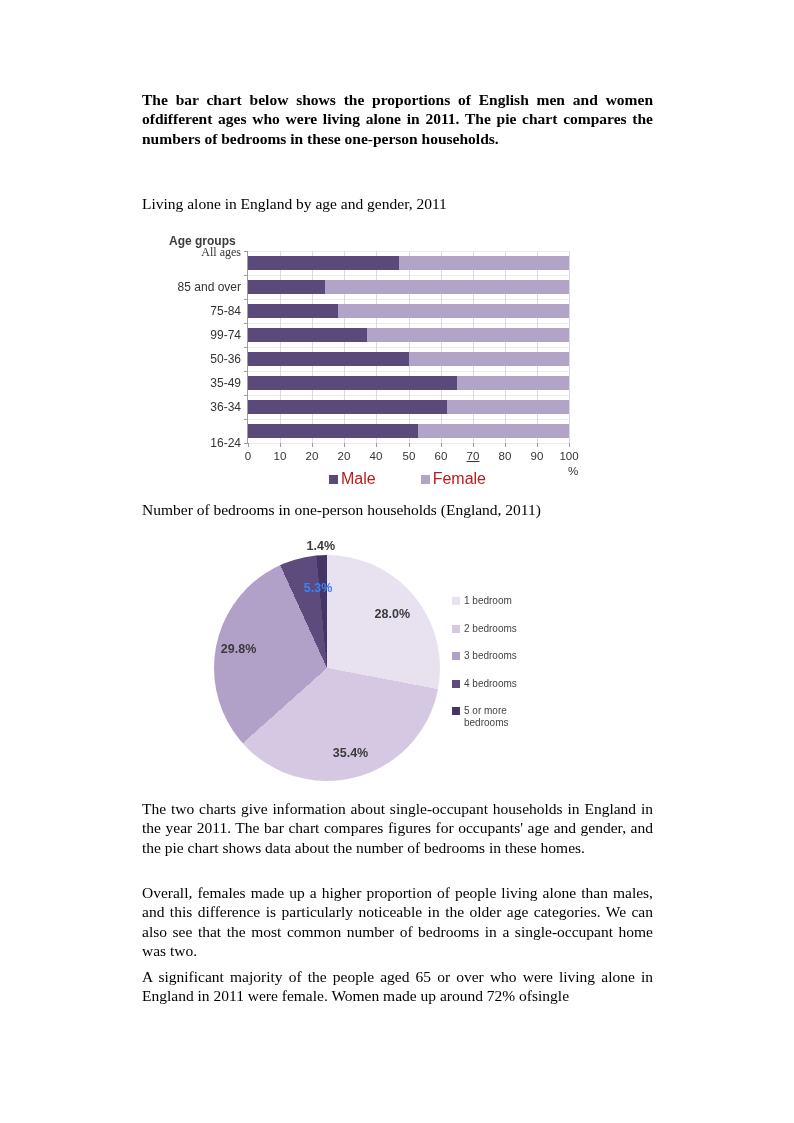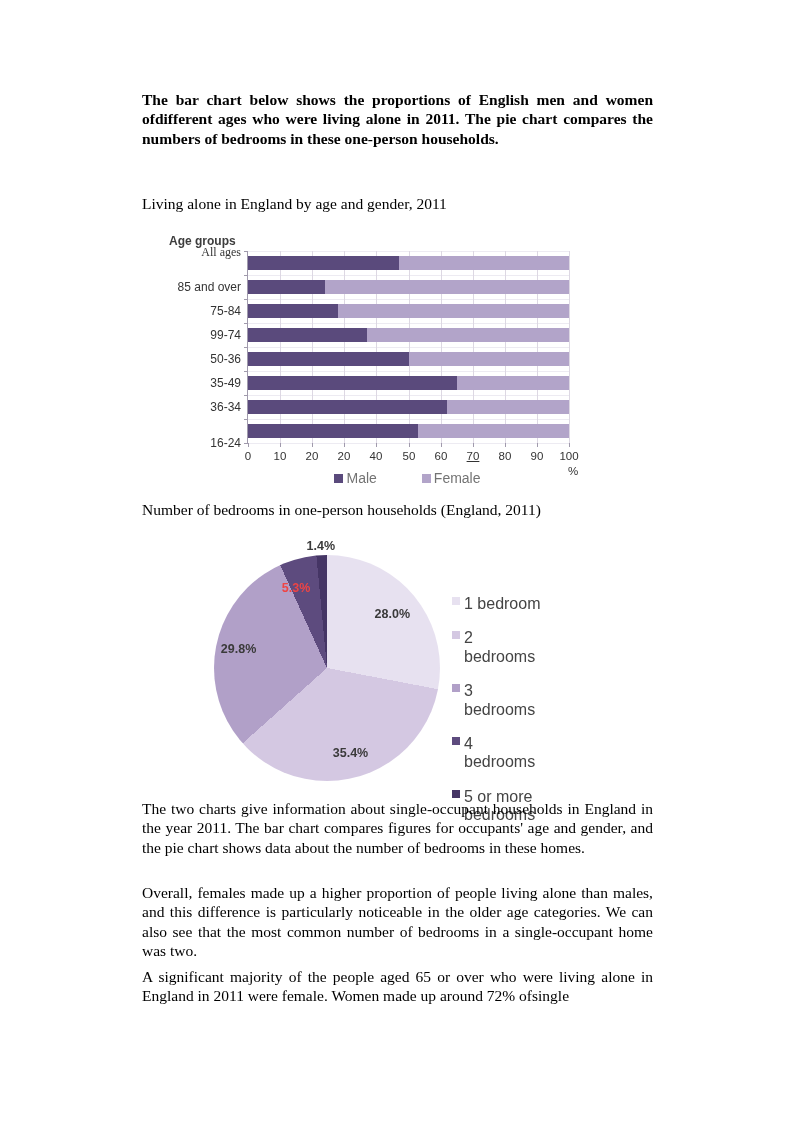--- a/index.html
+++ b/index.html
@@ -28,31 +28,31 @@
   .cat-label{position:absolute;left:0;width:76px;height:14px;line-height:14px;
              text-align:right;font-size:12px;color:#333;}
   .ytick{position:absolute;left:-4px;width:4px;height:1px;background:#a09aac;}
   .xtick{position:absolute;top:192px;width:1px;height:4px;background:#a09aac;}
   .xtick-label{position:absolute;top:199px;width:30px;text-align:center;
                font-size:11.5px;color:#333;}
   .pct-label{position:absolute;left:310px;top:214px;width:30px;text-align:center;
              font-size:11.5px;color:#333;}
   .bar-legend{position:absolute;left:82px;top:237px;width:321px;display:flex;
               justify-content:center;gap:45px;}
-  .legend-item{display:flex;align-items:center;gap:3px;font-size:14px;color:#737373;}
+  .legend-item{display:flex;align-items:center;gap:3px;font-size:16px;color:#b91c1c;}
   .swatch{width:9px;height:9px;}
 
   
   .pie-chart{left:0;top:535px;width:794px;height:265px;
              font-family:"Liberation Sans", sans-serif;color:#333;}
   .pie-circle{position:absolute;left:214px;top:20px;width:226px;height:226px;border-radius:50%;}
   .pie-label{position:absolute;transform:translate(-50%,-50%);font-size:12.5px;
              font-weight:600;white-space:nowrap;}
   .pie-legend{position:absolute;left:452px;top:60px;display:flex;flex-direction:column;gap:16px;}
-  .pie-legend-item{display:flex;gap:4px;font-size:16px;line-height:1.15;color:#444;}
+  .pie-legend-item{display:flex;gap:4px;font-size:10px;line-height:1.15;color:#444;}
   .pie-swatch{width:8px;height:8px;margin-top:2px;flex:0 0 8px;}
   .plab{max-width:78px;}
 </style>
 </head>
 <body>
 
 <div class="abs prompt">The bar chart below shows the proportions of English men and women ofdifferent ages who were living alone in 2011. The pie chart compares the numbers of bedrooms in these one-person households.</div>
 
 <div class="abs doc-title" id="title-bar">Living alone in England by age and gender, 2011</div>
 
@@ -185,19 +185,19 @@
         <div class="plab">4 bedrooms</div>
       </div>
       <div class="pie-legend-item">
         <div class="pie-swatch" style="background: rgb(69, 53, 101);"></div>
         <div class="plab">5 or more bedrooms</div>
       </div>
     </div>
 <div class="pie-label" style="left: 392.301px; top: 78.9783px; color: rgb(58, 58, 58);">28.0%</div>
     <div class="pie-label" style="left: 350.525px; top: 217.943px; color: rgb(58, 58, 58);">35.4%</div>
     <div class="pie-label" style="left: 238.536px; top: 114.39px; color: rgb(58, 58, 58);">29.8%</div>
-    <div class="pie-label" style="left: 296px; top: 53.2985px; color: #ef4444;">5.3%</div>
+    <div class="pie-label" style="left: 318px; top: 53.2985px; color: #3b82f6;">5.3%</div>
     <div class="pie-label" style="left: 320.868px; top: 11.1141px; color: rgb(58, 58, 58);">1.4%</div>
   </div>
 
 <div class="abs body-p" id="p1">The two charts give information about single-occupant households in England in the year 2011. The bar chart compares figures for occupants' age and gender, and the pie chart shows data about the number of bedrooms in these homes.</div>
 <div class="abs body-p" id="p2">Overall, females made up a higher proportion of people living alone than males, and this difference is particularly noticeable in the older age categories. We can also see that the most common number of bedrooms in a single-occupant home was two.</div>
 <div class="abs body-p" id="p3">A significant majority of the people aged 65 or over who were living alone in England in 2011 were female. Women made up around 72% ofsingle</div>
 
 </body></html>

